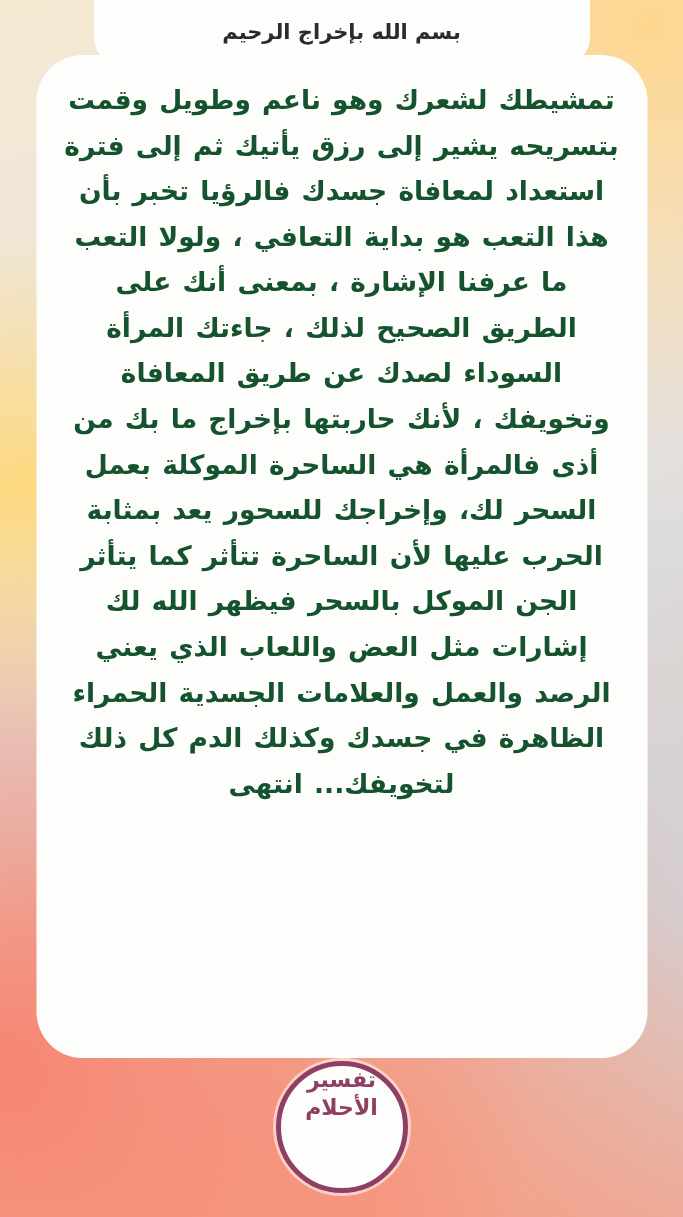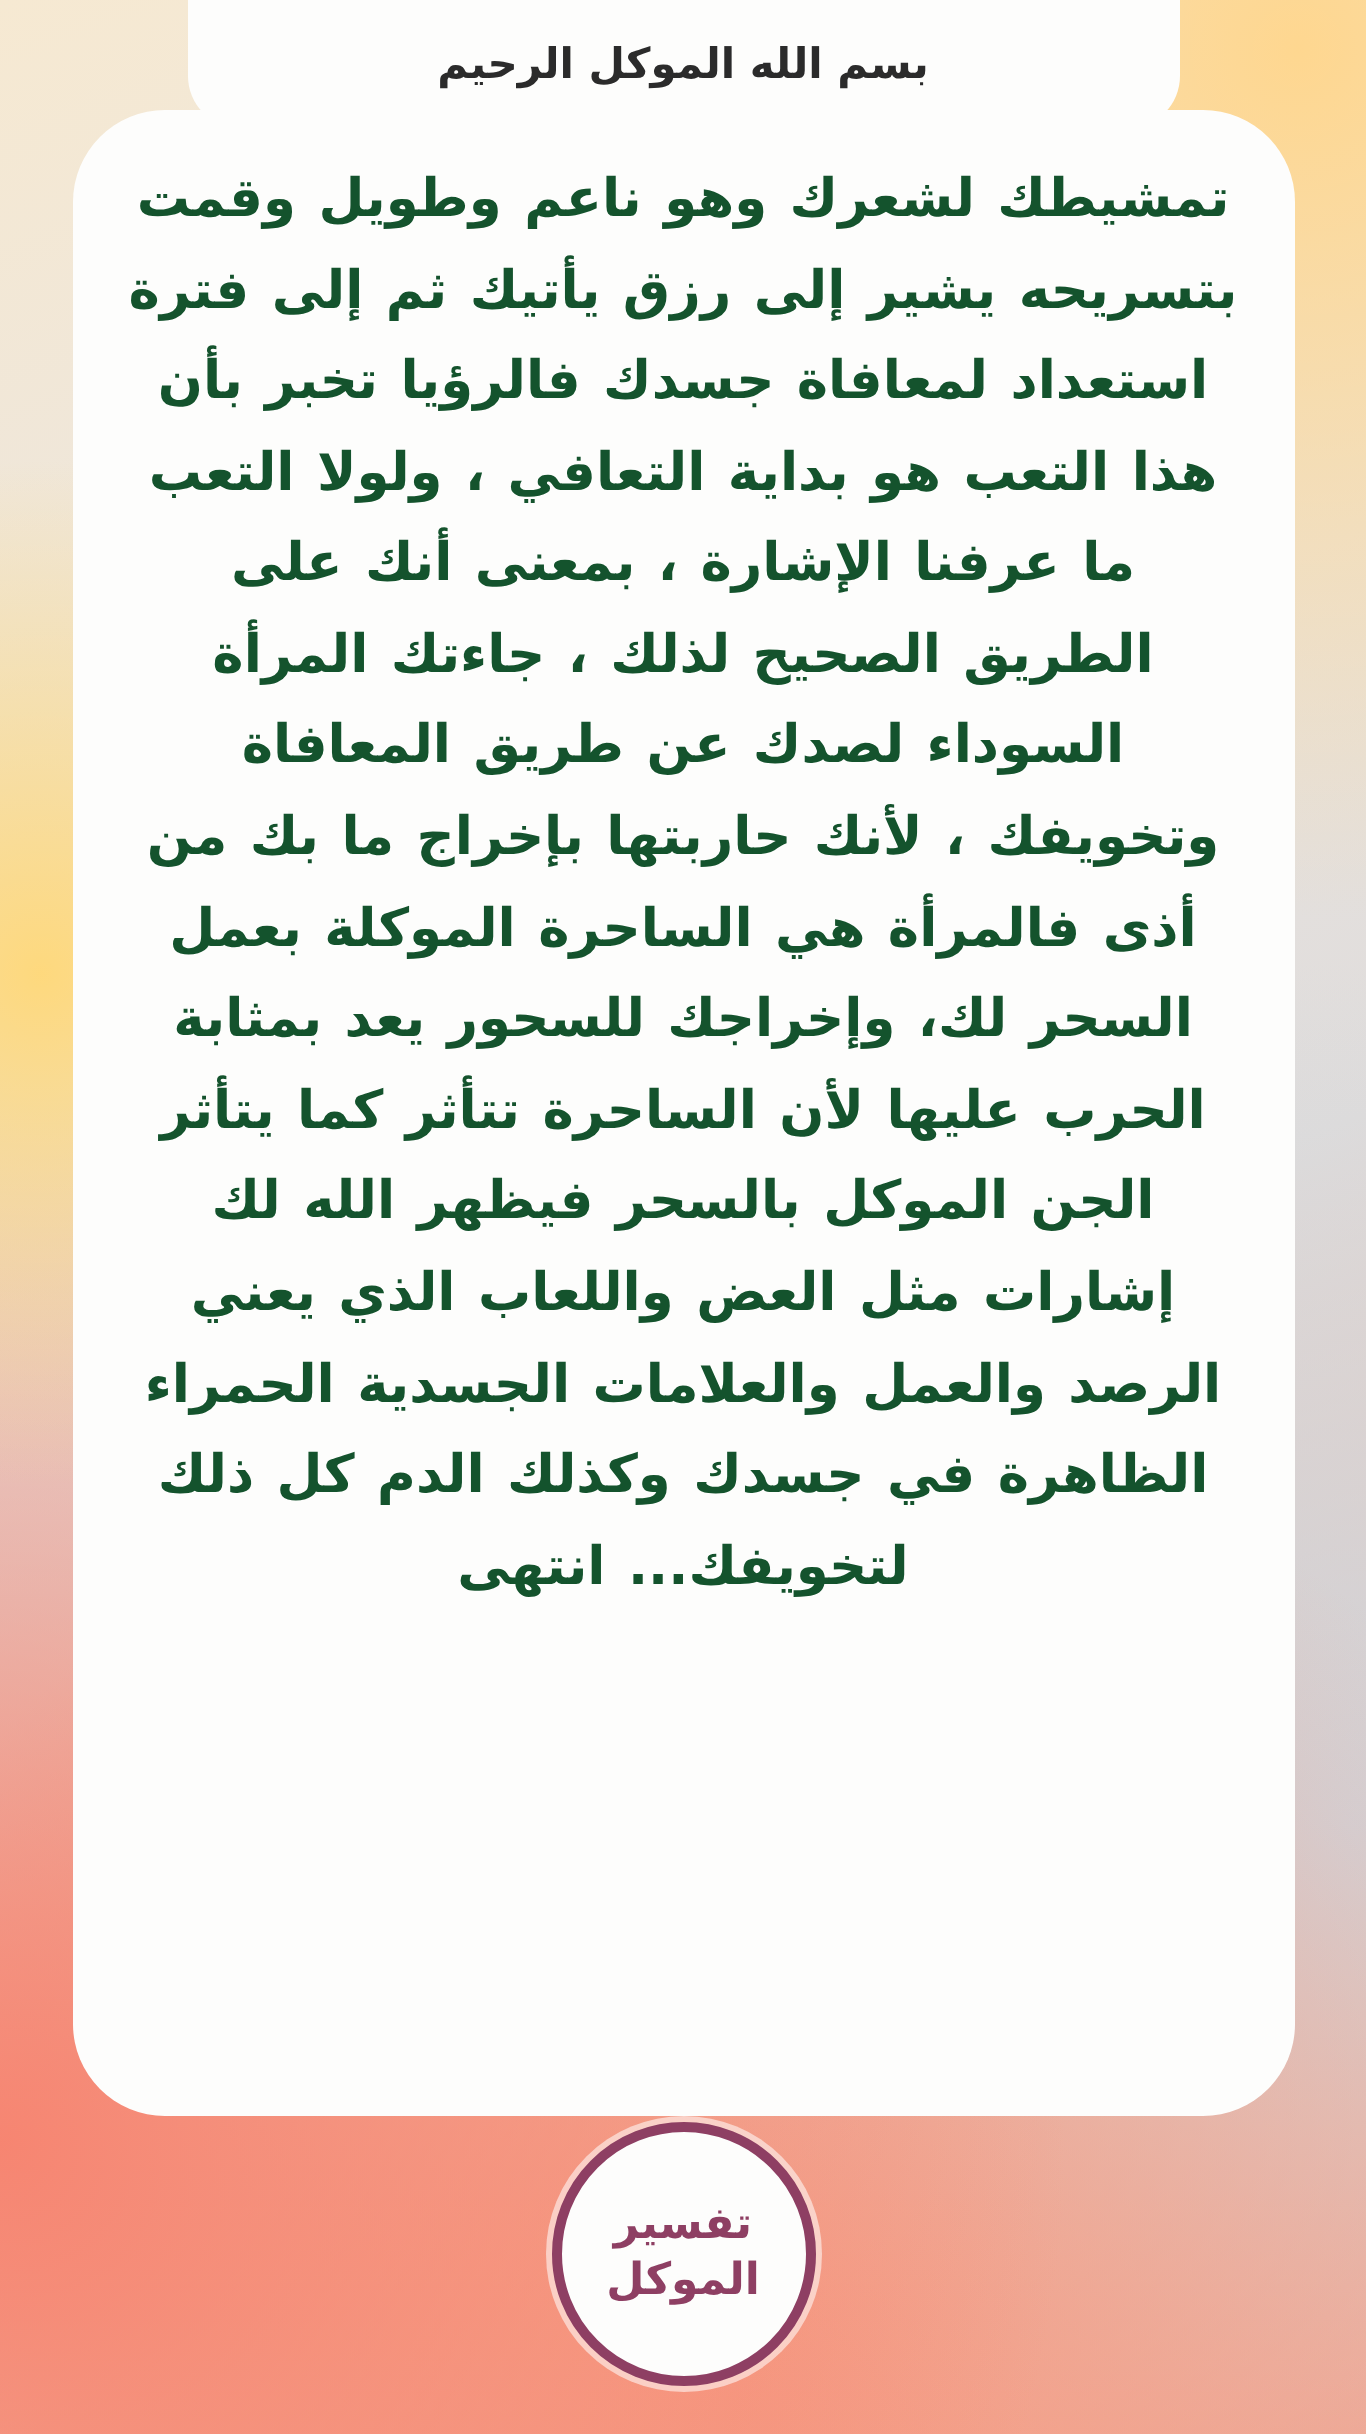--- a/index.html
+++ b/index.html
@@ -88,43 +88,42 @@
     bottom: 24px;
     width: 132px;
     height: 132px;
     border-radius: 50%;
     background: #fdfdfc;
     border: 5px solid #8e3f63;
     box-sizing: border-box;
     display: flex;
     flex-direction: column;
     align-items: center;
-    justify-content: center;
     box-shadow: 0 0 0 3px rgba(255,255,255,0.55);
   }
   .badge-line {
     direction: rtl;
     font-size: 22px;
     font-weight: bold;
     color: #8e3f63;
     line-height: 1.28;
     text-align: center;
   }
 </style>
 </head>
 <body>
 
 <div class="page">
 
   <div class="bismillah-strip">
-    <div class="bismillah-text">بسم الله الموكل الرحيم</div>
+    <div class="bismillah-text">بسم الله بإخراج الرحيم</div>
   </div>
 
   <div class="content-card">
     <p class="body-text">تمشيطك لشعرك  وهو  ناعم  وطويل وقمت بتسريحه يشير إلى رزق يأتيك ثم إلى فترة استعداد لمعافاة جسدك فالرؤيا تخبر بأن هذا التعب  هو  بداية التعافي ، ولولا  التعب  ما  عرفنا الإشارة ، بمعنى أنك على الطريق الصحيح لذلك ، جاءتك المرأة السوداء لصدك عن  طريق   المعافاة وتخويفك  ، لأنك  حاربتها  بإخراج ما بك من أذى فالمرأة هي الساحرة الموكلة بعمل السحر لك، وإخراجك للسحور يعد بمثابة الحرب عليها لأن الساحرة تتأثر كما يتأثر الجن الموكل بالسحر فيظهر الله لك إشارات مثل العض  واللعاب  الذي يعني الرصد والعمل والعلامات الجسدية الحمراء الظاهرة في جسدك وكذلك الدم كل ذلك لتخويفك... انتهى</p>
   </div>
 
   <div class="badge">
     <div class="badge-line">تفسير</div>
-    <div class="badge-line">الموكل</div>
+    <div class="badge-line">الأحلام</div>
   </div>
 
 </div>
 
 </body></html>

